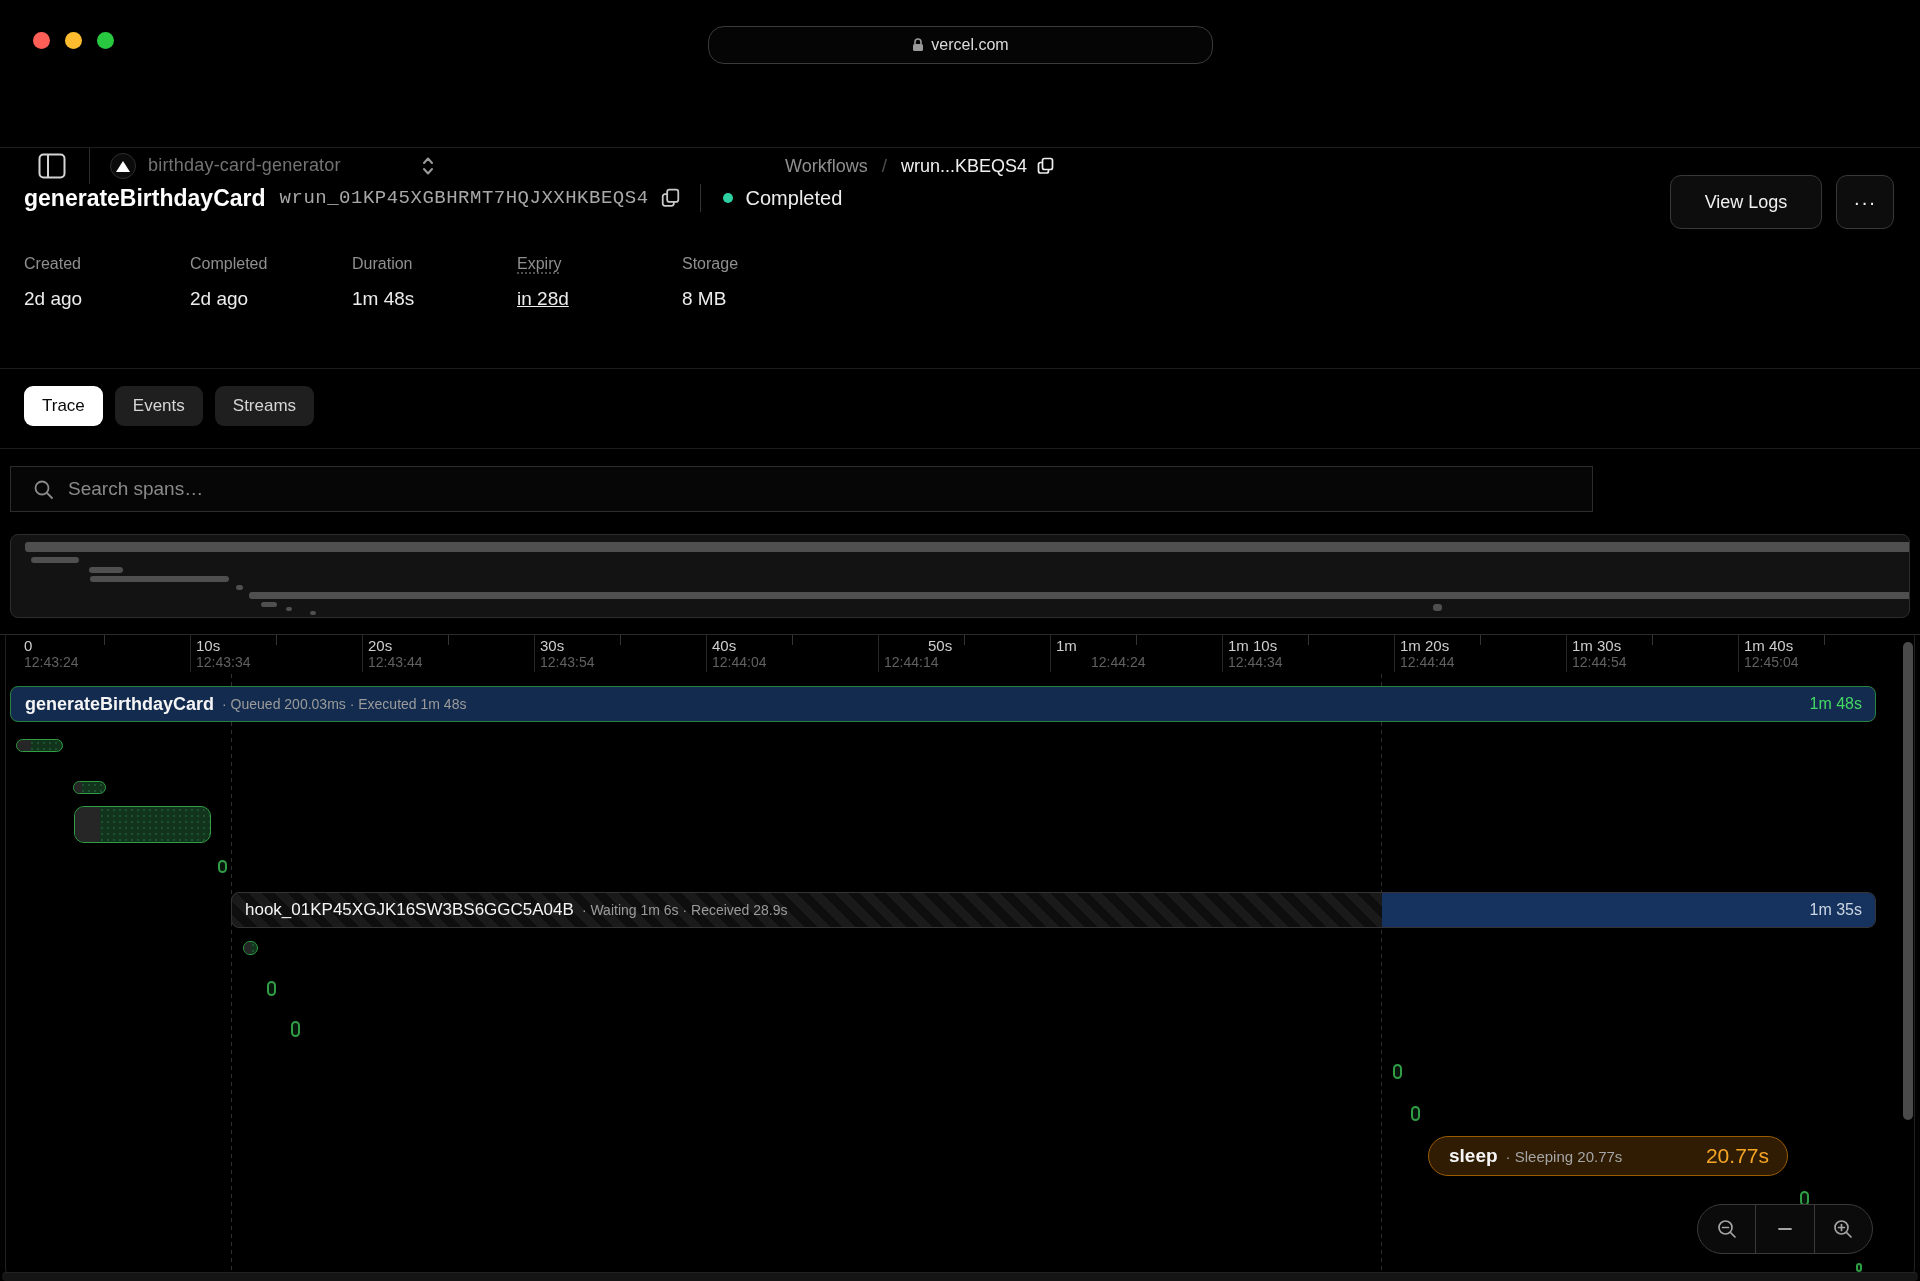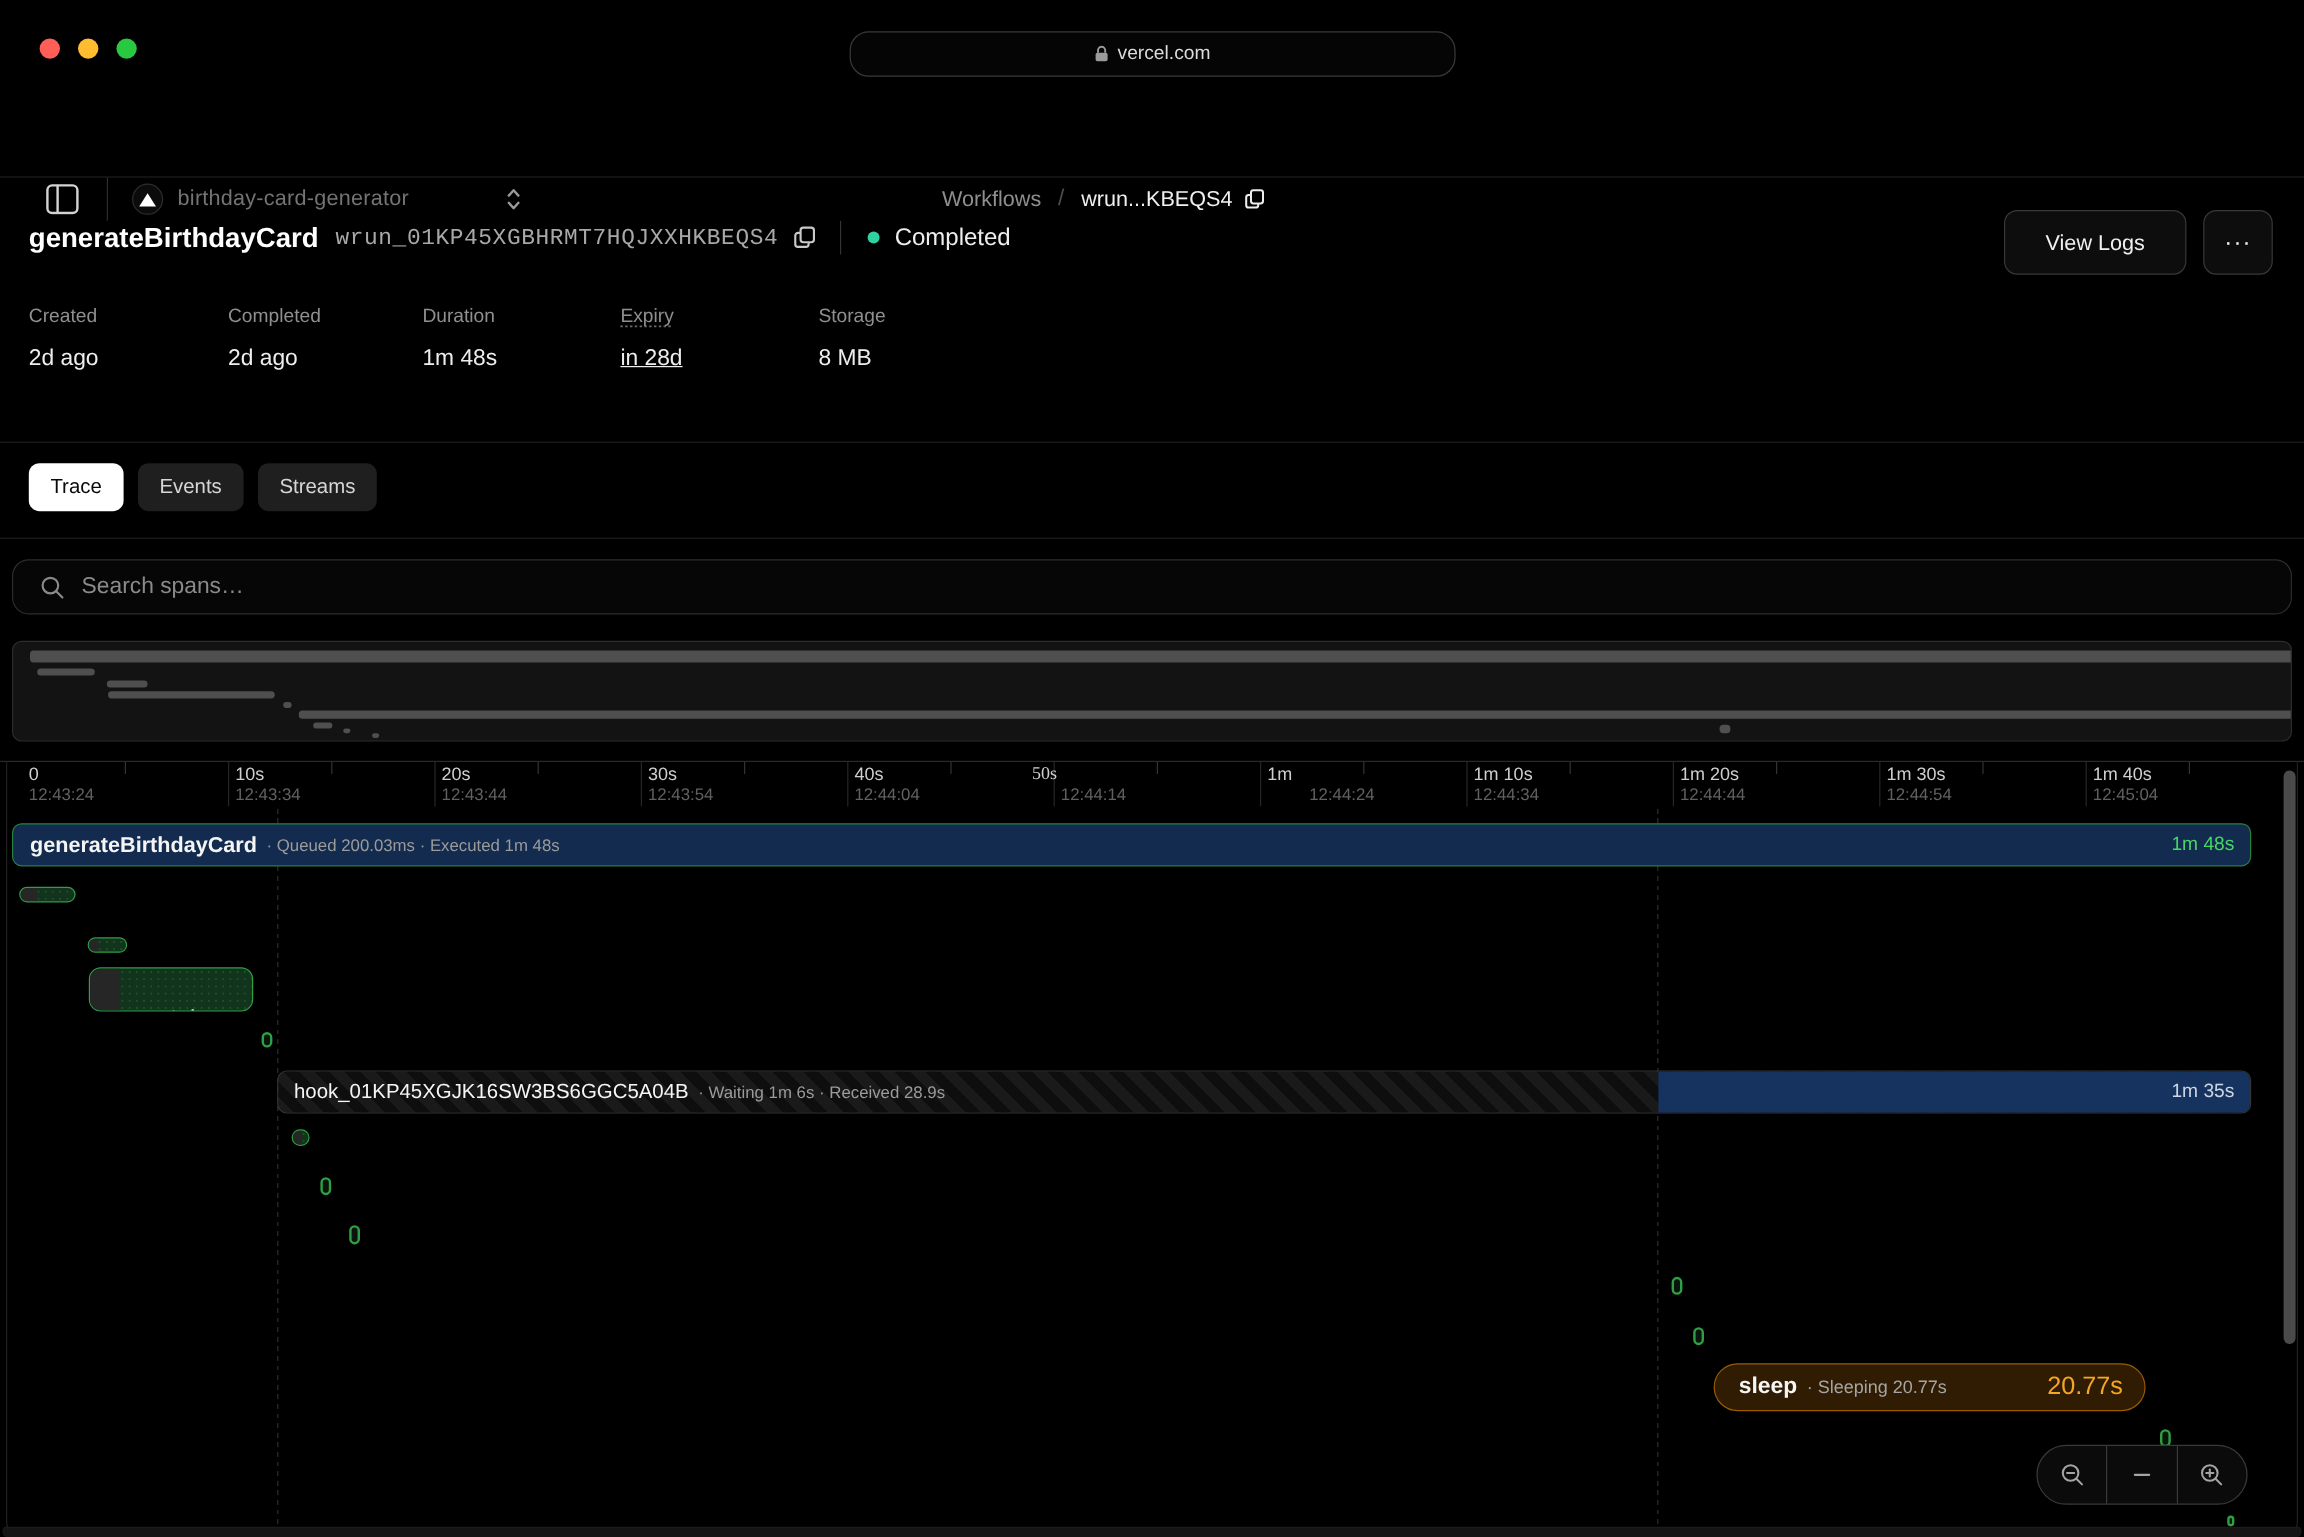--- a/index.html
+++ b/index.html
@@ -53,21 +53,21 @@
   .meta-value { font-size:19px; color:#ededed; display:block; margin-top:15px; }
   .hdr-divider { position:absolute; left:0; top:368px; width:1920px; height:1px; background:#1c1c1c; }
 
   
   .tabs { position:absolute; left:24px; top:386px; display:flex; gap:12px; }
   .tab { height:40px; padding:16px 18px; border-radius:9px; font-size:17px; display:flex; align-items:center; background:#1f1f1f; color:#d6d6d6; cursor:pointer; }
   .tab.active { background:#fff; color:#0a0a0a; }
   .tabs-divider { position:absolute; left:0; top:448px; width:1920px; height:1px; background:#1c1c1c; }
 
   
-  .searchbox { position:absolute; left:10px; top:466px; width:1900px; height:46px; border:1px solid #2c2c2c; border-radius:14px; background:#060606; display:flex; align-items:center; }
+  .searchbox { position:absolute; left:10px; top:466px; width:1583px; height:46px; border:1px solid #2c2c2c; border-radius:0; background:#060606; display:flex; align-items:center; }
   .searchbox svg { margin:0 14px 0 22px; flex:none; }
   .searchbox input { background:transparent; border:none; outline:none; color:#e5e5e5; font-size:19px; width:100%; font-family:inherit; }
   .searchbox input::placeholder { color:#8a8a8a; }
 
   
   .minimap { position:absolute; left:10px; top:534px; width:1900px; height:84px; border:1px solid #2c2c2c; border-radius:8px; background:#131313; overflow:hidden; cursor:pointer; }
   .mini-bar { position:absolute; background:#4f4f4f; border-radius:3px; }
 
   
   .axis { position:absolute; left:0; top:634px; width:1920px; height:38px; border-top:1px solid #2a2a2a; }
@@ -231,21 +231,21 @@
     <div class="tick-major" style="left: 534px;"></div>
     <div class="tick-minor" style="left: 620px;"></div>
     <div class="tick-label" style="left: 540px;">30s</div>
     <div class="tick-time" style="left: 540px;">12:43:54</div>
     <div class="tick-major" style="left: 706px;"></div>
     <div class="tick-minor" style="left: 792px;"></div>
     <div class="tick-label" style="left: 712px;">40s</div>
     <div class="tick-time" style="left: 712px;">12:44:04</div>
     <div class="tick-major" style="left: 878px;"></div>
     <div class="tick-minor" style="left: 964px;"></div>
-    <div class="tick-label" style="left: 860px; font-family: Liberation Serif, serif;">50s</div>
+    <div class="tick-label" style="left: 928px;">50s</div>
     <div class="tick-time" style="left: 884px;">12:44:14</div>
     <div class="tick-major" style="left: 1050px;"></div>
     <div class="tick-minor" style="left: 1136px;"></div>
     <div class="tick-label" style="left: 1056px;">1m</div>
     <div class="tick-time" style="left: 1091px;">12:44:24</div>
     <div class="tick-major" style="left: 1222px;"></div>
     <div class="tick-minor" style="left: 1308px;"></div>
     <div class="tick-label" style="left: 1228px;">1m 10s</div>
     <div class="tick-time" style="left: 1228px;">12:44:34</div>
     <div class="tick-major" style="left: 1394px;"></div>

